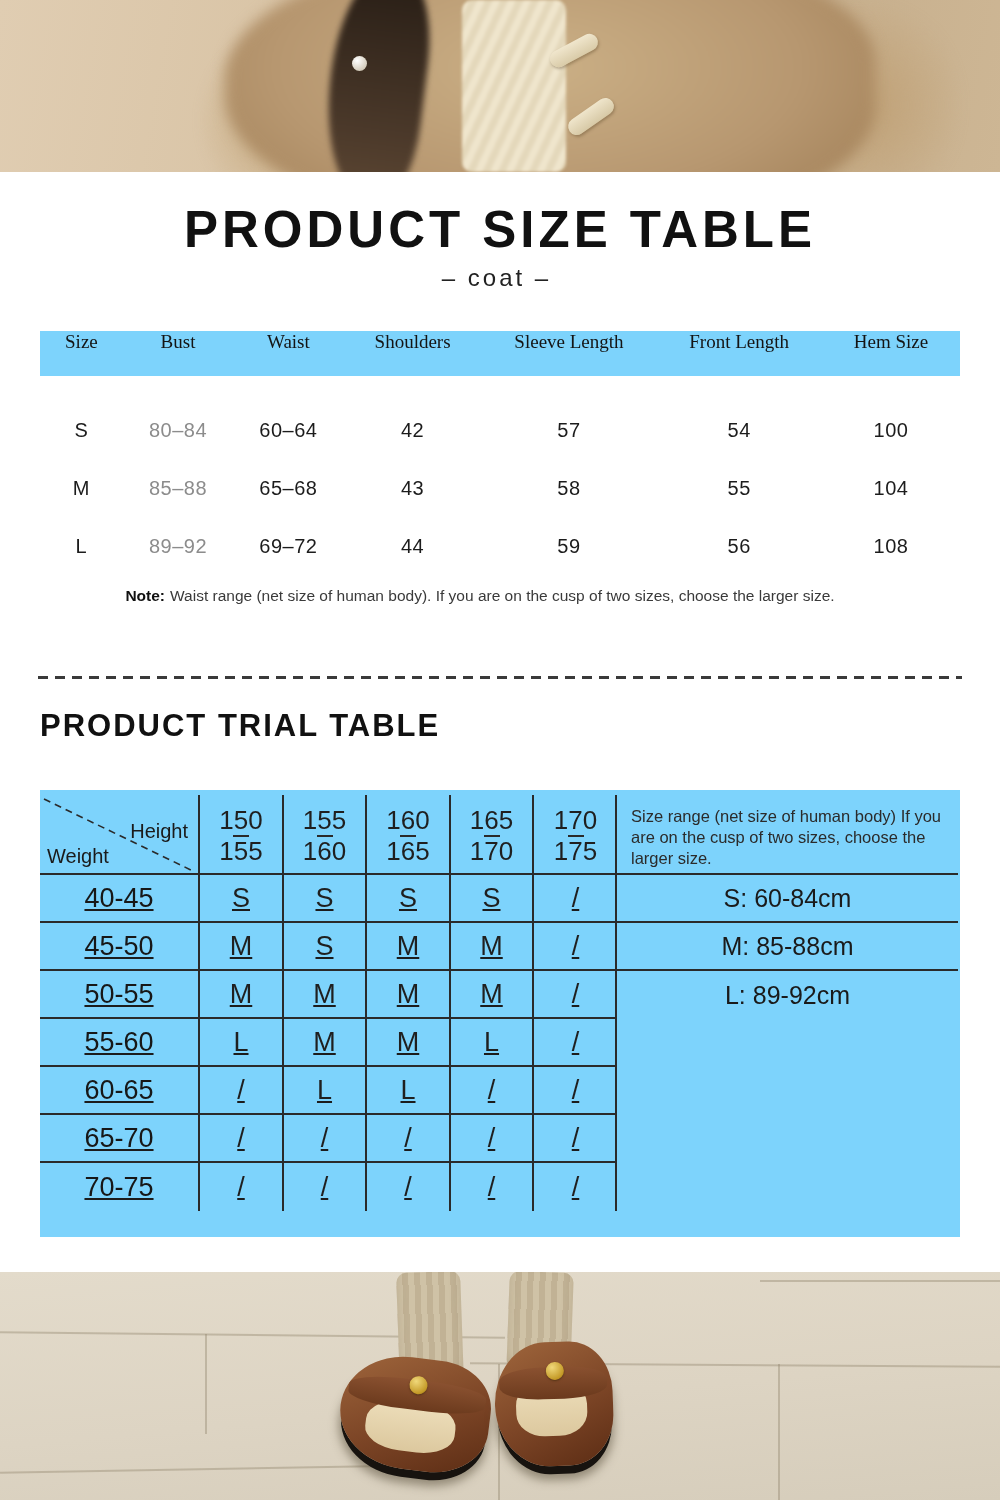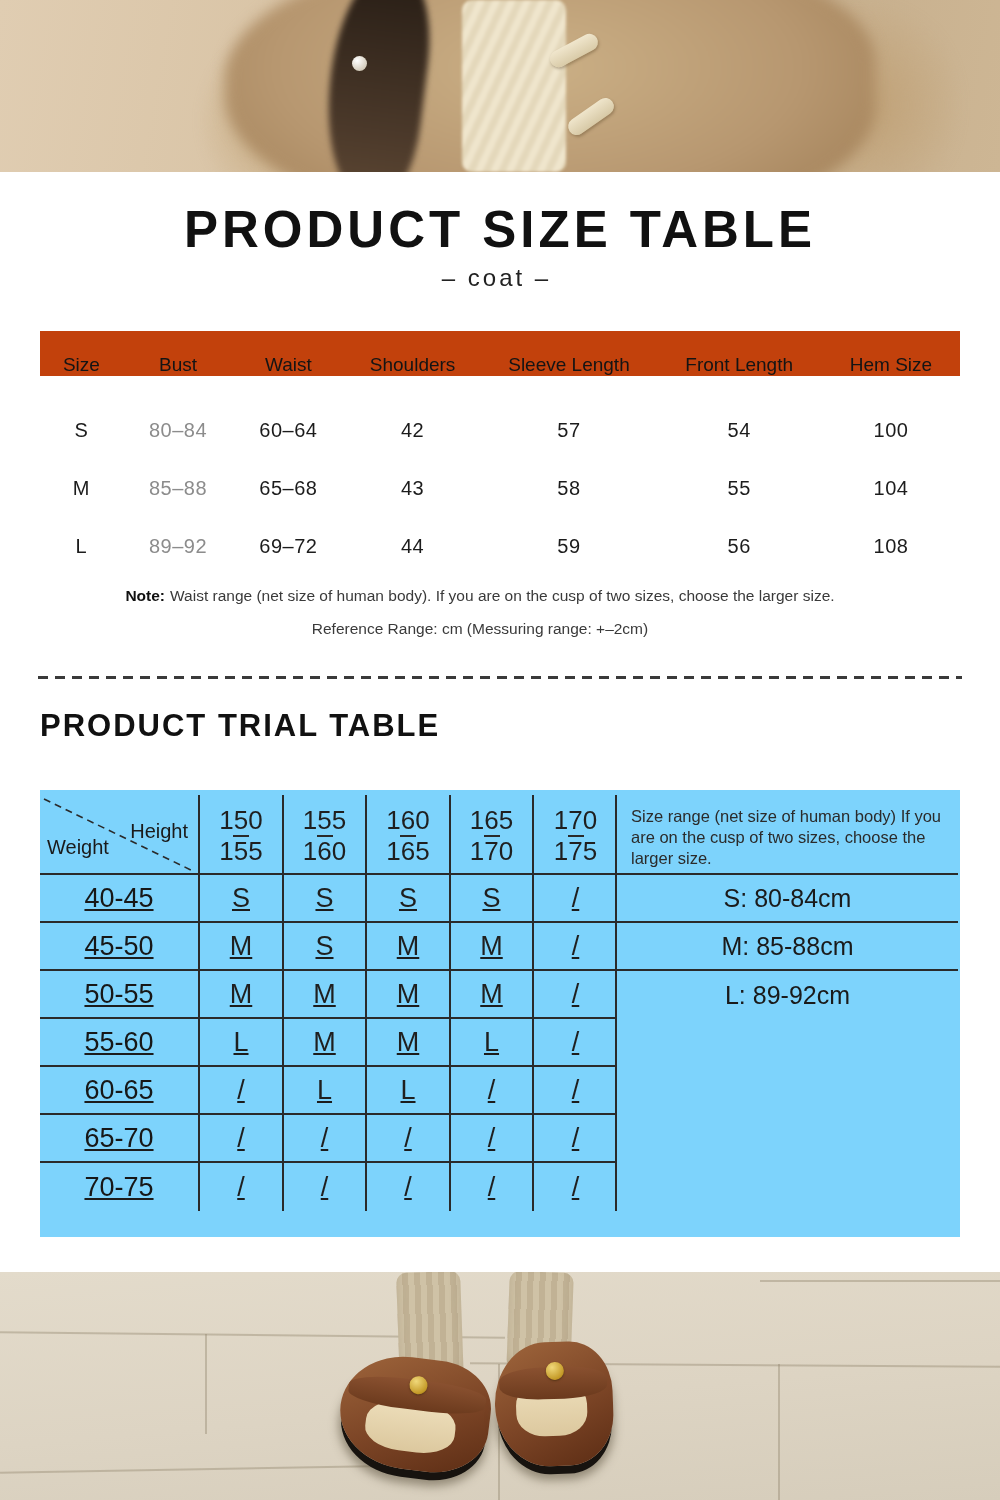--- a/index.html
+++ b/index.html
@@ -34,21 +34,21 @@
     background:radial-gradient(circle at 35% 30%, #ffffff, #cfc6b4 80%); }
 
   
   .main-title { position:absolute; top:200px; left:0; width:1000px; text-align:center;
     font-size:51px; font-weight:bold; letter-spacing:4px; color:#111; }
   .main-subtitle { position:absolute; top:264px; left:0; width:993px; text-align:center;
     font-size:24px; letter-spacing:3px; color:#222; }
 
   
   .st-header { position:absolute; top:331px; left:40px; width:920px; height:45px;
-    background:#c2410c; display:flex; align-items:flex-end; font-size:19px; color:#141414; }
+    background:#7dd3fc; display:flex; align-items:flex-start; font-size:19px; color:#141414;font-family:Liberation Serif, serif; }
   .st-body { position:absolute; top:401px; left:40px; width:920px; }
   .st-row { display:flex; align-items:center; height:58px; font-size:20px; letter-spacing:.5px; }
   .stc { text-align:center; }
   .c0{width:9%;} .c1{width:12%;} .c2{width:12%;} .c3{width:15%;} .c4{width:19%;} .c5{width:18%;} .c6{width:15%;}
   .bust-val { color:#8c8c8c; }
 
   
   .note-block { position:absolute; top:586px; left:40px; width:880px; font-size:15.5px; color:#3a3a3a;text-align:center; }
   .note-line1 { line-height:20px; }
   .note-label { font-weight:bold; color:#111; margin-right:5px; }
@@ -71,21 +71,21 @@
   .t-header-row { height:80px; border-bottom:2px solid #2a2a2a; }
   .t-row { height:48px; border-bottom:2px solid #2a2a2a;text-decoration:underline; }
   .t-row.last { border-bottom:none; }
   .t-header-row > div, .t-row > div { border-right:2px solid #2a2a2a;
     display:flex; align-items:center; justify-content:center; }
   .t-header-row > div:last-child, .t-row > div:last-child { border-right:none; }
 
   .corner-cell { position:relative; }
   .corner-cell svg { position:absolute; inset:0; }
   .corner-height { position:absolute; top:25px; right:10px; font-size:20px; color:#1a1a1a; }
-  .corner-weight { position:absolute; bottom:14px; left:7px; font-size:20px; color:#1a1a1a;margin-top:14px; }
+  .corner-weight { position:absolute; bottom:5px; left:7px; font-size:20px; color:#1a1a1a;margin-top:14px; }
 
   .h-col { flex-direction:column; padding-top:4px; }
   .h-col .num { font-size:26px; line-height:27px; color:#1f1f1f; }
   .range-dash { display:block; width:16px; height:2.5px; background:#2a2a2a; margin:1px 0; }
 
   .w-cell { font-size:27px; color:#171717; }
   .t-cell { font-size:27px; color:#1f1f1f; }
 
   .r-note { height:80px; border-bottom:2px solid #2a2a2a; padding:11px 10px 0 14px;
     font-size:16.5px; line-height:21px; color:#2b2b2b; }
@@ -178,21 +178,20 @@
       <div class="stc c4">59</div>
       <div class="stc c5">56</div>
       <div class="stc c6">108</div>
     </div>
   </div>
 
   <div class="note-block">
     <div class="note-line1">
       <span class="note-label">Note:</span><span>Waist range (net size of human body). If you are on the cusp of two sizes, choose the larger size.</span>
     </div>
-    <div class="note-line2">Reference Range: cm (Messuring range: +–2cm)</div>
   </div>
 
   <div class="dashed-divider"></div>
 
   <div class="trial-heading">PRODUCT TRIAL TABLE</div>
 
   <div class="trial-panel">
     <div class="trial-inner">
       <div class="trial-left">
         <div class="t-header-row">
@@ -283,21 +282,21 @@
           <div class="t-cell">/</div>
           <div class="t-cell">/</div>
           <div class="t-cell">/</div>
           <div class="t-cell">/</div>
           <div class="t-cell">/</div>
         </div>
       </div>
 
       <div class="trial-right">
         <div class="r-note">Size range (net size of human body) If you are on the cusp of two sizes, choose the larger size.</div>
-        <div class="r-size">S: 80-84cm</div>
+        <div class="r-size">S: 60-84cm</div>
         <div class="r-size">M: 85-88cm</div>
         <div class="r-size last">L: 89-92cm</div>
       </div>
     </div>
   </div>
 
   <div class="photo-bottom">
     <div class="grout h1"></div>
     <div class="grout h2"></div>
     <div class="grout h3"></div>

